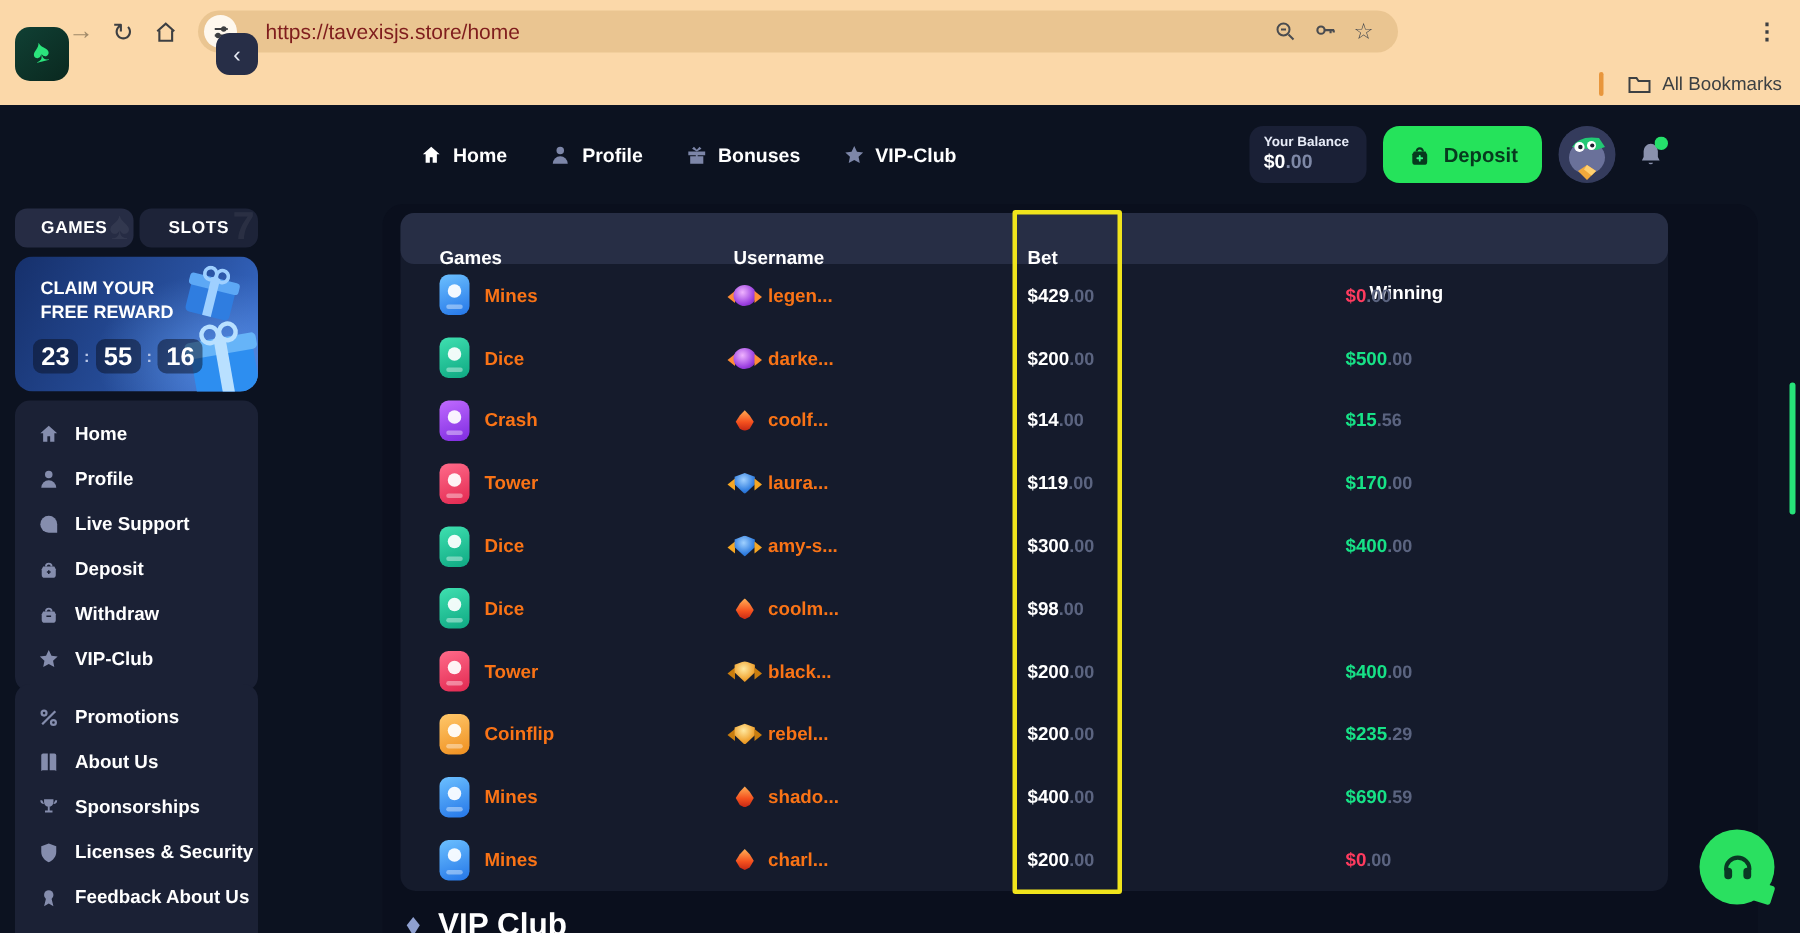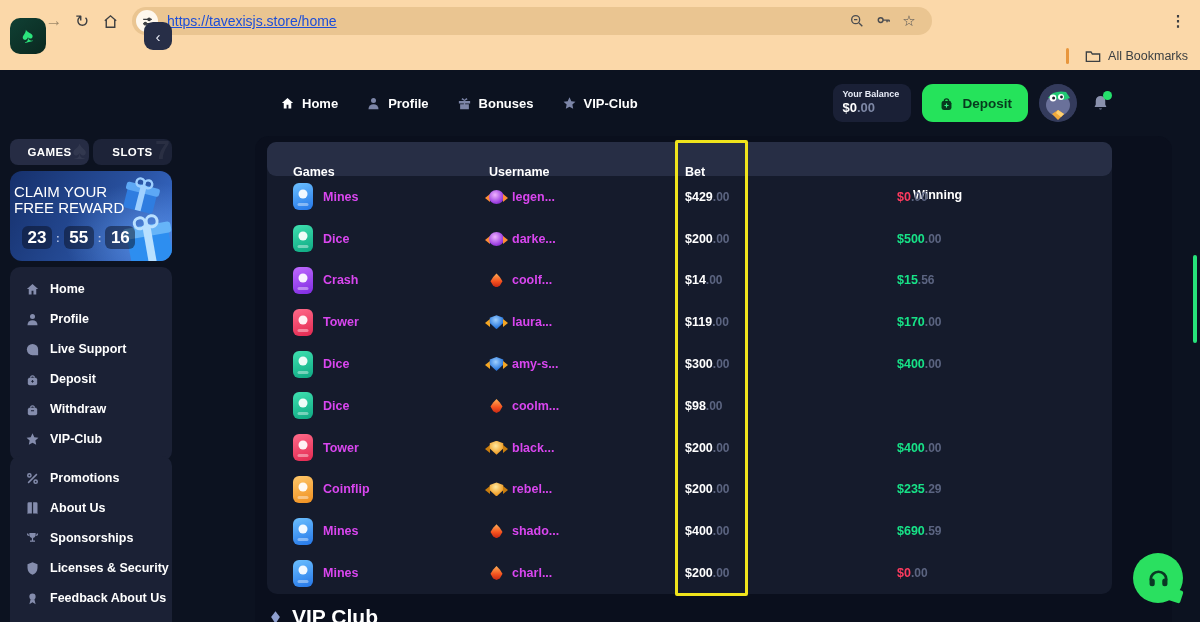--- a/index.html
+++ b/index.html
@@ -6,21 +6,21 @@
   body { font-family:"Liberation Sans", sans-serif; background:#000; }
   .stage { position:relative; width:1200px; height:622px; overflow:hidden; background:#0c1220; }
 
   
   .chrome { position:absolute; inset:0 0 auto 0; height:70px; background:#fbd8a9; }
   .toolbar { position:absolute; top:0; left:0; right:0; height:42px; display:flex; align-items:center; padding-left:12px; }
   .nav-ico { width:28px; height:28px; display:flex; align-items:center; justify-content:center; color:#3d3f42; font-size:17px; cursor:pointer; }
   .nav-ico.dim { color:#a08a6a; }
   .url-pill { margin-left:8px; width:800px; height:28px; background:#eac591; border-radius:14px; display:flex; align-items:center; padding:0 10px 0 4px; }
   .tune-circle { width:22px; height:22px; border-radius:50%; background:rgba(255,252,246,.92); display:flex; align-items:center; justify-content:center; }
-  .url-text { flex:1; margin-left:9px; font-size:14px; color:#1d4ed8; white-space:nowrap; overflow:hidden;text-decoration:underline; }
+  .url-text { flex:1; margin-left:19px; font-size:14px; color:#7f1d1d; white-space:nowrap; overflow:hidden; }
   .pill-ico { width:26px; height:24px; display:flex; align-items:center; justify-content:center; color:#4a4c50; font-size:15px; }
   .menu-dots { position:absolute; right:12px; top:11px; width:20px; height:20px; display:flex; align-items:center; justify-content:center; color:#3d3f42; font-size:15px; font-weight:bold; letter-spacing:0; }
   .bookmarks { position:absolute; top:42px; left:0; right:0; height:28px; display:flex; align-items:center; justify-content:flex-end; padding-right:12px; }
   .bm-bar { width:3px; height:16px; background:#e8963c; border-radius:2px; margin-right:16px; }
   .bm-folder { margin-right:7px; display:flex; }
   .bm-label { font-size:12.5px; color:#3c4043; }
 
   
   .app-header { position:absolute; top:70px; left:0; right:0; height:66px; display:flex; align-items:center; background:#0c1220; }
   .logo { position:absolute; left:10px; top:18px; width:36px; height:36px; border-radius:10px; background:linear-gradient(140deg,#11image 0%,#0a2a22 100%); background:linear-gradient(140deg,#104034,#0a281f); display:flex; align-items:center; justify-content:center; }
@@ -39,42 +39,42 @@
   .avatar { width:38px; height:38px; border-radius:50%; overflow:hidden; background:#2c3350; cursor:pointer; }
   .bell { position:relative; width:24px; height:24px; display:flex; align-items:center; justify-content:center; cursor:pointer; }
 
   
   .side-tabs { position:absolute; left:10px; top:139px; width:162px; display:flex; gap:4px; }
   .side-tab { flex:1; height:26px; border-radius:8px; background:#262c44; color:#fff; font-weight:bold; font-size:11.5px; letter-spacing:.4px; display:flex; align-items:center; justify-content:center; cursor:pointer; position:relative; overflow:hidden; }
   .side-tab.alt { background:#1d2338; }
   .side-tab .ghost { position:absolute; right:2px; top:-4px; font-size:26px; color:#ffffff; opacity:.06; }
   .claim-banner { position:absolute; left:10px; top:171px; width:162px; height:90px; border-radius:12px; overflow:hidden; cursor:pointer;
       background:radial-gradient(120px 80px at 85% 75%, rgba(110,170,255,.55), rgba(110,170,255,0) 70%), linear-gradient(118deg,#16306b 0%,#28509e 60%,#3a6fd0 100%); }
-  .claim-title { position:absolute; left:4px; top:13px; color:#fff; font-weight:normal; font-size:15px; line-height:16px; }
+  .claim-title { position:absolute; left:17px; top:13px; color:#fff; font-weight:bold; font-size:12px; line-height:16px; }
   .countdown { position:absolute; left:12px; bottom:12px; display:flex; align-items:center; gap:4px; }
   .cd-box { width:30px; height:23px; background:rgba(10,16,34,.5); border-radius:6px; color:#fff; font-weight:bold; font-size:17px; display:flex; align-items:center; justify-content:center; }
   .cd-sep { color:#b9c6e6; font-weight:bold; font-size:11px; }
   .gift { position:absolute; }
   .menu-group { position:absolute; left:10px; width:162px; background:#1b2135; border-radius:10px; padding:7px 0; }
   .menu-item { height:30px; display:flex; align-items:center; gap:10px; padding-left:14px; cursor:pointer; }
   .menu-item .mi-ico { width:16px; display:flex; justify-content:center; }
   .menu-item .lbl { color:#fff; font-weight:bold; font-size:12.5px; white-space:nowrap; }
 
   
   .main-panel { position:absolute; left:255px; top:136px; width:917px; height:486px; background:#0a0f1d; border-radius:14px 14px 0 0; }
   .bets-table { position:absolute; left:267px; top:142px; width:845px; height:452px; background:#151b2c; border-radius:10px; }
   .thead { height:34px; background:#272e45; border-radius:9px; display:grid; grid-template-columns:196px 196px 212px 1fr; align-items:center; padding-left:26px; }
   .th { color:#fff; font-weight:bold; font-size:12.5px; }
   .th-winning { padding-left:16px;margin-top:46px; }
   .tbody { position:absolute; top:34px; left:0; right:0; bottom:0; display:grid; grid-auto-rows:1fr; }
   .trow { display:grid; grid-template-columns:196px 196px 212px 1fr; align-items:center; padding-left:26px; }
   .cell { display:flex; align-items:center; }
   .cell-game { gap:10px; }
   .cell-user { gap:8px; }
-  .gname, .uname { color:#d946ef; font-weight:bold; font-size:12.5px; }
+  .gname, .uname { color:#f97316; font-weight:bold; font-size:12.5px; }
   .amt-main { color:#fff; font-weight:bold; font-size:12.5px; }
   .amt-cents { color:#5b6480; font-weight:bold; font-size:12px; }
   .win { color:#17e287; }
   .lose { color:#ff3b5f; }
 
   .tile { width:20px; height:27px; border-radius:6px; position:relative; flex:0 0 auto; }
   .tile::after { content:''; position:absolute; left:50%; top:40%; width:9px; height:9px; transform:translate(-50%,-50%); background:rgba(255,255,255,.93); border-radius:50%; }
   .tile::before { content:''; position:absolute; left:50%; bottom:4px; width:11px; height:3px; transform:translateX(-50%); background:rgba(255,255,255,.4); border-radius:2px; }
   .tile-mines   { background:linear-gradient(160deg,#6cc0ff,#2476e8); }
   .tile-dice    { background:linear-gradient(160deg,#3fe0b0,#0ea882); }

